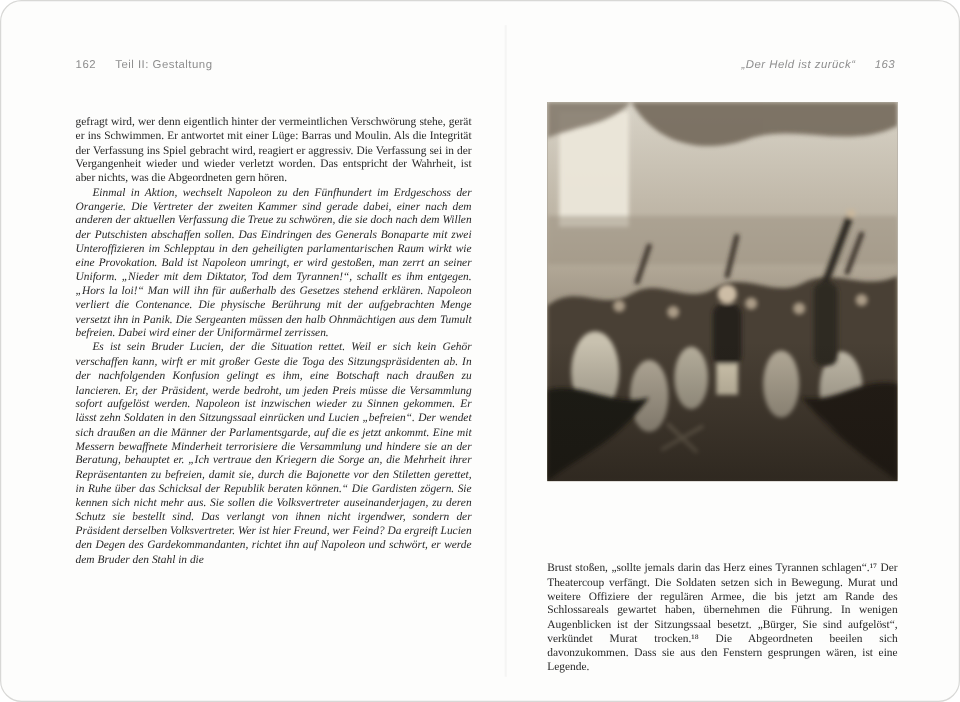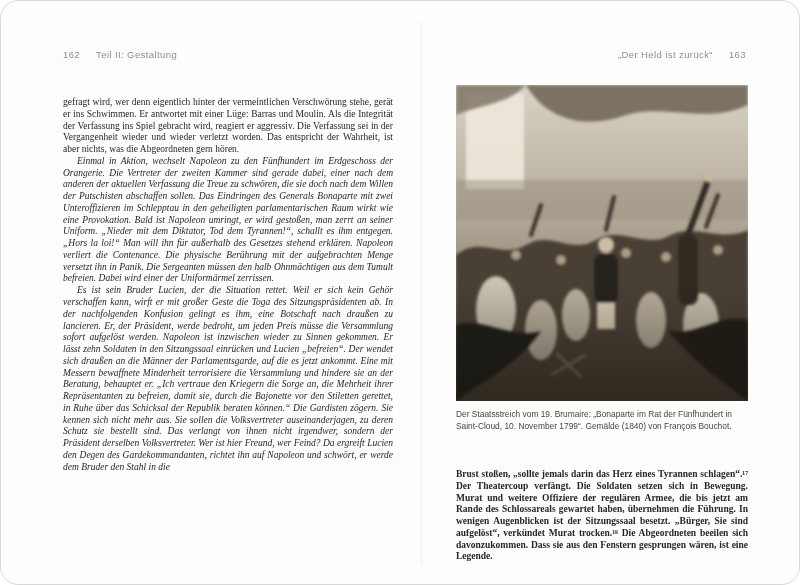--- a/index.html
+++ b/index.html
@@ -30,35 +30,35 @@
   .running-head {
     position: absolute;
     top: 48px;
     font-family: "Liberation Sans", sans-serif;
     font-size: 9.5px;
     letter-spacing: 0.4px;
     color: #8e8e8e;
     white-space: nowrap;
   }
   .running-head.left  { left: 62px; }
-  .running-head.right { right: 53px; text-align: center; }
+  .running-head.right { right: 53px; text-align: center; font-style: italic; }
   .running-head .gap { display: inline-block; width: 16px; }
   .body-col {
     position: absolute;
     text-align: justify;
     font-size: 9.5px;
     line-height: 1.24;
     hyphens: auto;
     margin-top: 16px;
     -webkit-hyphens: auto;
   }
   .body-col p { margin: 0; }
   .body-col p.indent { text-indent: 14px; font-style: italic; }
   .left-col  { left: 62px;  top: 80px;  width: 330px; }
-  .right-col { left: 455px; top: 452px; width: 292px; font-weight: bold; }
+  .right-col { left: 455px; top: 452px; width: 292px; }
   .figure-wrap {
     position: absolute;
     left: 455px;
     top: 84px;
     width: 292px;
     height: 316px;
     overflow: hidden;
     background: #8d8475;
   }
   .figure-wrap svg { display: block; width: 100%; height: 100%; }
@@ -161,19 +161,18 @@
 
       <g stroke="#8a7f6c" stroke-width="3" opacity="0.7" filter="url(#soft)">
         <line x1="95" y1="290" x2="130" y2="270"></line>
         <line x1="100" y1="268" x2="125" y2="292"></line>
       </g>
 
       <rect x="0" y="200" width="292" height="116" fill="url(#vig)"></rect>
     </svg>
   </div>
 
-  <div class="figure-caption">Der Staatsstreich vom 19. Brumaire: „Bonaparte im Rat der Fünfhundert in Saint-Cloud, 10. November 1799“. Gemälde (1840) von François Bouchot.</div>
 
   <div class="body-col right-col">
     <p>Brust stoßen, „sollte jemals darin das Herz eines Tyrannen schlagen“.¹⁷ Der Theatercoup verfängt. Die Soldaten setzen sich in Bewegung. Murat und weitere Offiziere der regulären Armee, die bis jetzt am Rande des Schlossareals gewartet haben, übernehmen die Führung. In wenigen Augenblicken ist der Sitzungssaal besetzt. „Bürger, Sie sind aufgelöst“, verkündet Murat trocken.¹⁸ Die Abgeordneten beeilen sich davonzukommen. Dass sie aus den Fenstern gesprungen wären, ist eine Legende.</p>
   </div>
 
 </div>
 
 </body></html>

